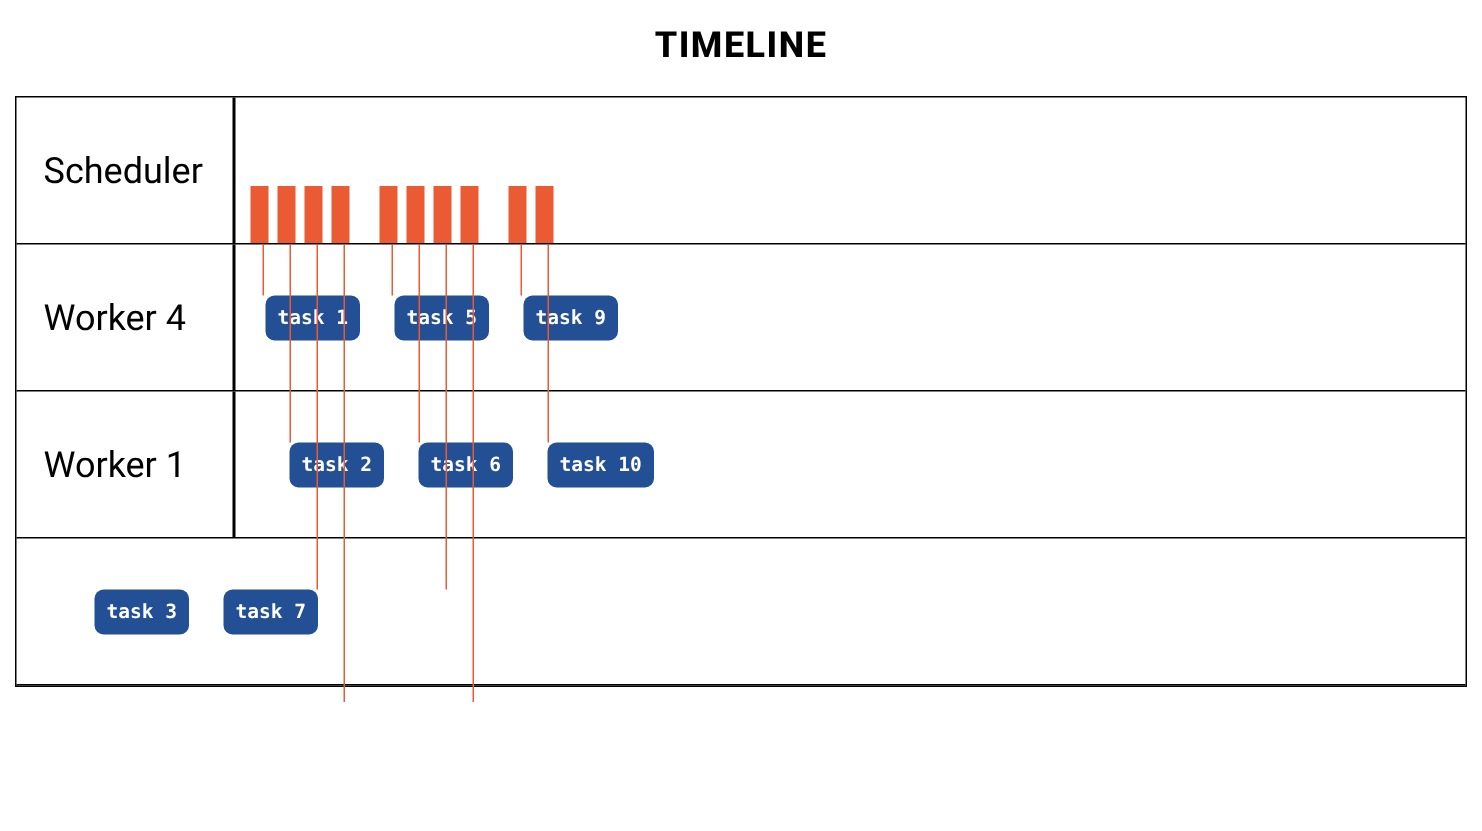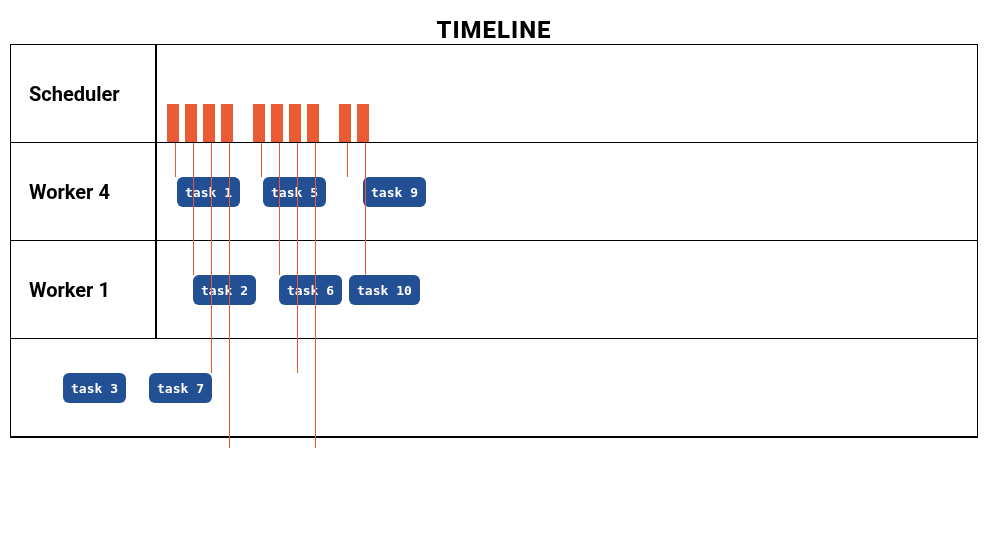--- a/index.html
+++ b/index.html
@@ -7,42 +7,42 @@
     margin: 0;
     padding: 10px;
     font-family: -apple-system, BlinkMacSystemFont, "Segoe UI", Roboto, Helvetica, Arial, sans-serif;
     background: #fff;
   }
   .title {
     text-align: center;
     font-weight: 800;
     font-size: 24px;
     letter-spacing: 1px;
-    margin: 6px 0 0 0;
+    margin: 6px 0 20px 0;
   }
   .timeline {
     position: relative;
     width: 968px;
     border: 1px solid #000;
   }
   .row {
     display: flex;
     height: 98px;
     border-bottom: 1px solid #000;
   }
   .row:last-child { border-bottom: none; }
   .row-label {
     width: 146px;
     min-width: 146px;
     border-right: 2px solid #000;
     display: flex;
     align-items: center;
     padding-left: 18px;
-    font-size: 20px;
-    font-weight: 700;
+    font-size: 24px;
+    font-weight: 400;
   }
   .row-body {
     position: relative;
     flex: 1;
   }
   .schedtick {
     position: absolute;
     bottom: 0;
     width: 12px;
     height: 38px;
@@ -101,30 +101,30 @@
         <div class="schedtick" style="left: 182px;"></div>
         <div class="schedtick" style="left: 200px;"></div>
       </div>
   </div>
 
   <div class="row">
     <div class="row-label">Worker 4</div>
     <div class="row-body" id="body-worker1">
         <div class="task" style="left: 20px;">task 1</div>
         <div class="task" style="left: 106px;">task 5</div>
-        <div class="task" style="left: 192px; margin-left: 14px;">task 9</div>
+        <div class="task" style="left: 192px;">task 9</div>
       </div>
   </div>
 
   <div class="row">
     <div class="row-label">Worker 1</div>
     <div class="row-body" id="body-worker2">
         <div class="task" style="left: 36px;">task 2</div>
         <div class="task" style="left: 122px;">task 6</div>
-        <div class="task" style="left: 192px;">task 10</div>
+        <div class="task" style="left: 208px;">task 10</div>
       </div>
   </div>
 
   <div class="row">
     <div class="row-body" id="body-worker3">
         <div class="task" style="left: 52px;">task 3</div>
         <div class="task" style="left: 138px;">task 7</div>
       </div>
   </div>
 

